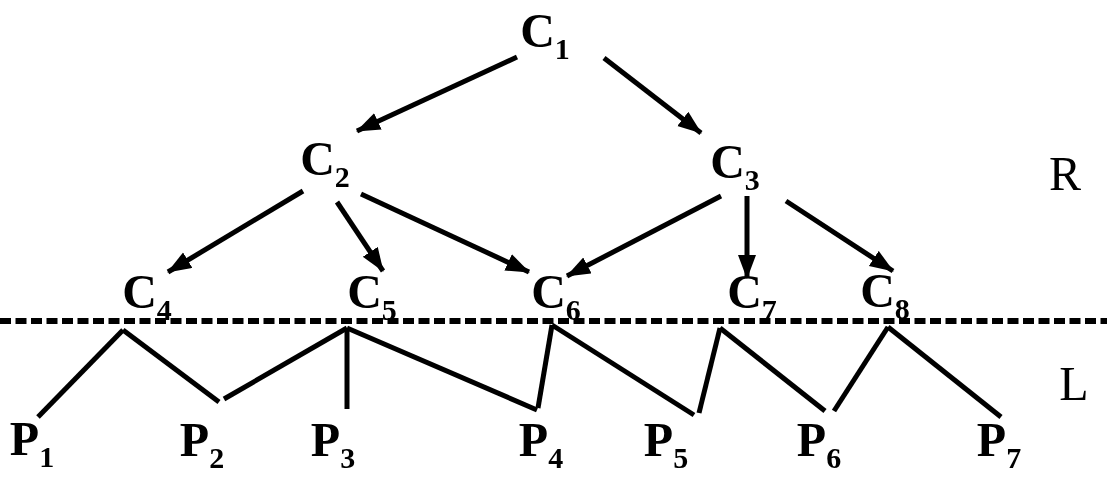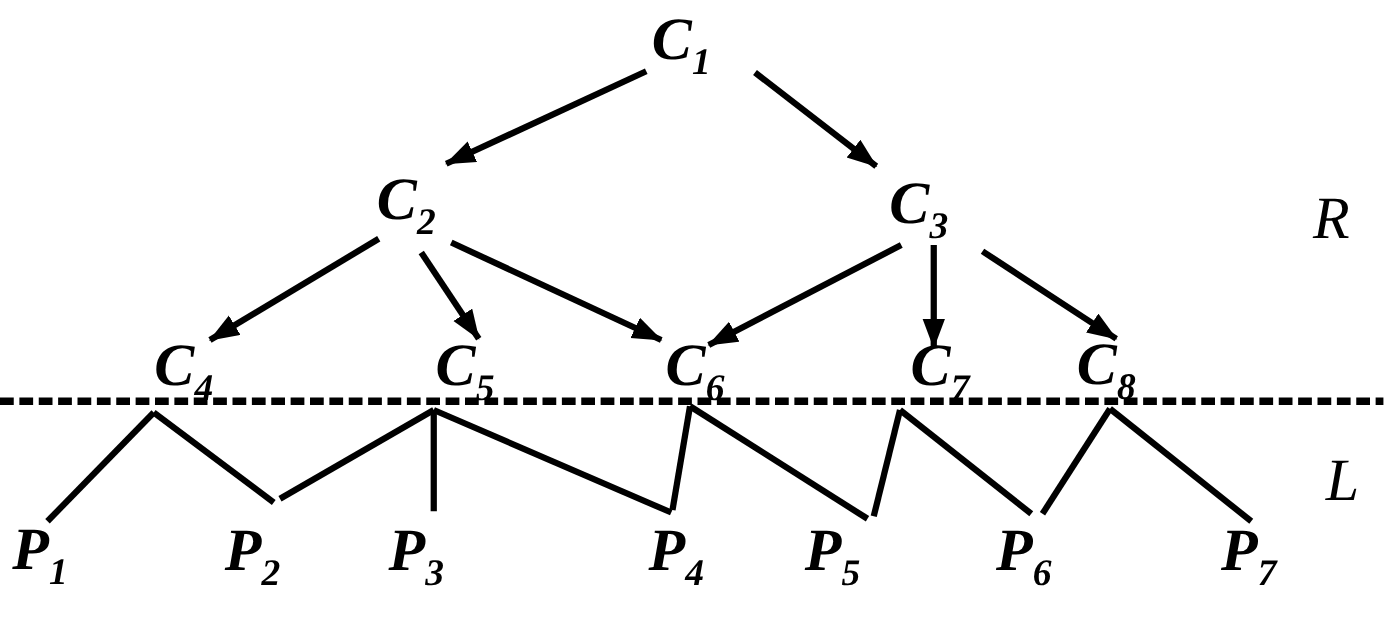--- a/index.html
+++ b/index.html
@@ -7,21 +7,20 @@
     padding: 0;
     background: #ffffff;
   }
   .figure-wrap {
     position: relative;
     width: 1107px;
     height: 499px;
     background: #ffffff;
     overflow: hidden;
     font-family: "Liberation Serif", "DejaVu Serif", serif;
-    font-style: italic;
   }
   svg { display: block; }
   text {
     font-family: "Liberation Serif", "DejaVu Serif", serif;
     fill: #000000;
   }
   .node-label { font-weight: bold; font-size: 48px; }
   .region-label { font-weight: normal; font-size: 48px; }
 </style>
 </head>

